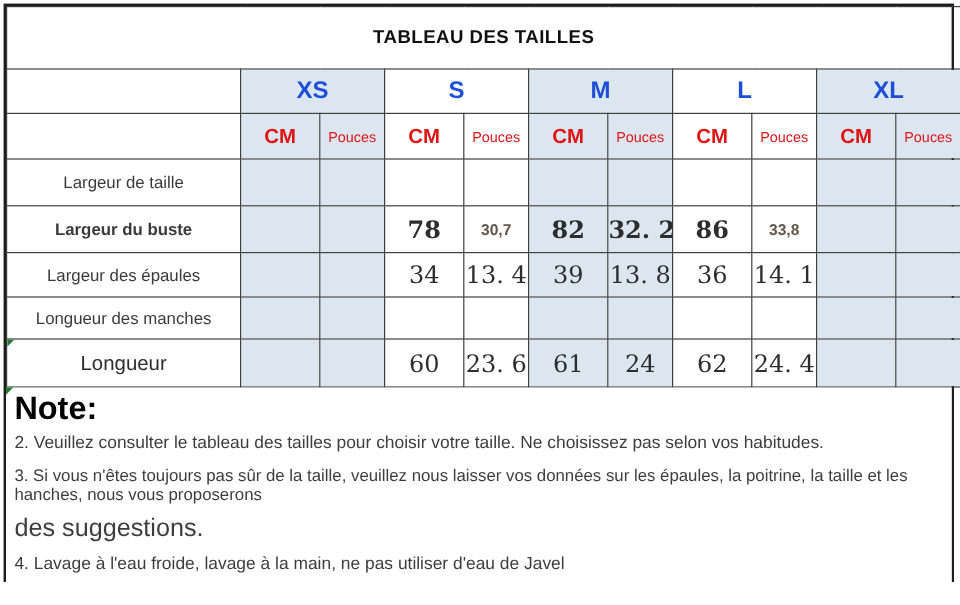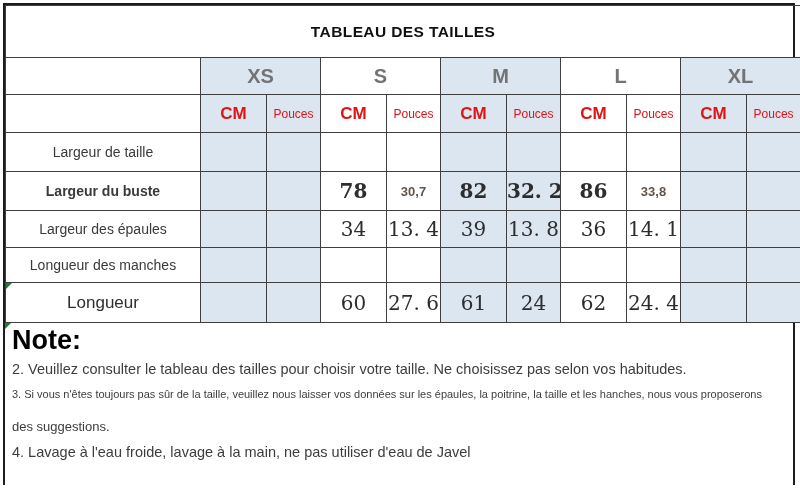--- a/index.html
+++ b/index.html
@@ -20,21 +20,21 @@
   }
   table.size-table{
     border-collapse:collapse;table-layout:fixed;width:100%;
   }
   table.size-table td{
     border:1px solid var(--grid);
     text-align:center;vertical-align:middle;padding:0;
     box-sizing:border-box;overflow:hidden;white-space:nowrap;
   }
   .title-row td{height:52px;font-size:15.5px;font-weight:600;letter-spacing:.4px;color:#101010;}
-  .size-row td{height:37px;font-weight:700;font-size:20px;color:#737373;}
+  .size-row td{height:37px;font-weight:700;font-size:20px;color:#1d4ed8;}
   .unit-row td{height:38px;}
   .cm-cell{color:var(--red);font-weight:700;font-size:17px;}
   .pouces-cell{color:var(--red);font-weight:400;font-size:12px;}
   .shaded{background:var(--shaded);}
   tbody tr:nth-child(1){height:39px;}
   tbody tr:nth-child(2){height:39px;font-weight:bold;}
   tbody tr:nth-child(3){height:37px;}
   tbody tr:nth-child(4){height:35px;}
   tbody tr:nth-child(5){height:40px;}
   .label-cell{font-size:14px;color:#3a3a3a;position:relative;}
@@ -47,22 +47,22 @@
     border-top:6px solid var(--green);border-right:6px solid transparent;
   }
   .note{
     flex:1;position:relative;padding:3px 8px 0 7px;color:#3d3d3d;background:#fff;
   }
   .note-heading{
     font-size:27px;font-weight:800;color:#000;margin:0 0 5px 0;line-height:1.1;
   }
   .note-item{line-height:1.15;}
   .note-md{font-size:14.5px;margin-bottom:11px;}
-  .note-sm{font-size:11px;margin-bottom:19px;}
-  .note-lg{font-size:13px;margin-bottom:9px;}
+  .note-sm{font-size:14px;margin-bottom:8px;}
+  .note-lg{font-size:21px;margin-bottom:9px;}
 </style>
 </head>
 <body>
 
 <div class="page">
   <div class="frame">
 
     <table class="size-table">
       <colgroup>
         <col style="width:195px">
@@ -154,21 +154,21 @@
             <td class="num-cell"></td>
             <td class="num-cell"></td>
             <td class="num-cell shaded"></td>
             <td class="num-cell shaded"></td>
           </tr>
           <tr class="row-longueur">
             <td class="label-cell label-lg">Longueur<span class="corner-triangle"></span></td>
             <td class="num-cell shaded"></td>
             <td class="num-cell shaded"></td>
             <td class="num-cell">60</td>
-            <td class="num-cell">27. 6</td>
+            <td class="num-cell">23. 6</td>
             <td class="num-cell shaded">61</td>
             <td class="num-cell shaded">24</td>
             <td class="num-cell">62</td>
             <td class="num-cell">24. 4</td>
             <td class="num-cell shaded"></td>
             <td class="num-cell shaded"></td>
           </tr>
         </tbody>
     </table>
 

